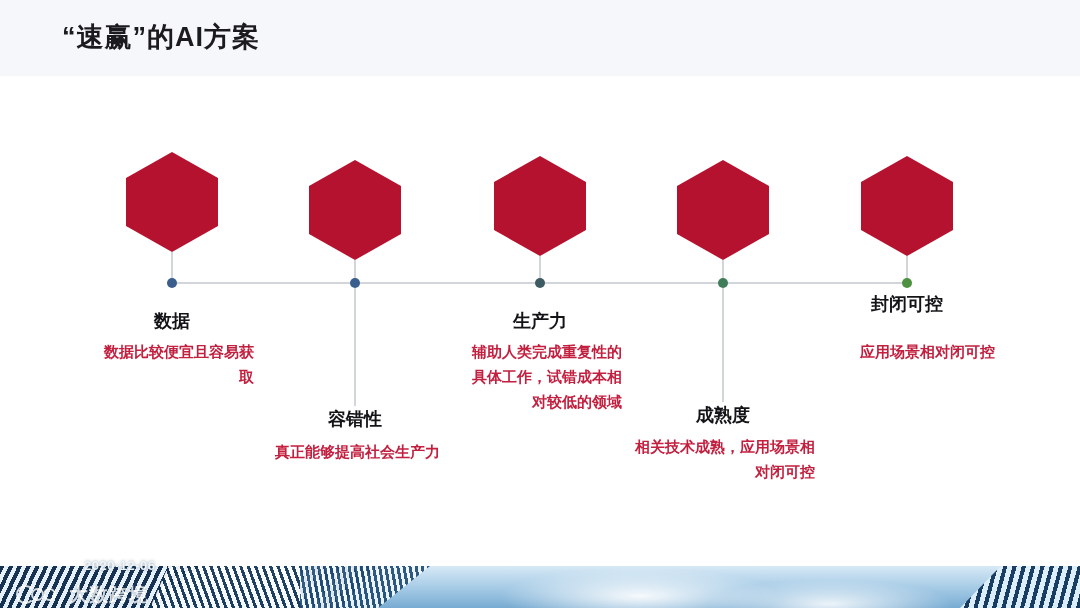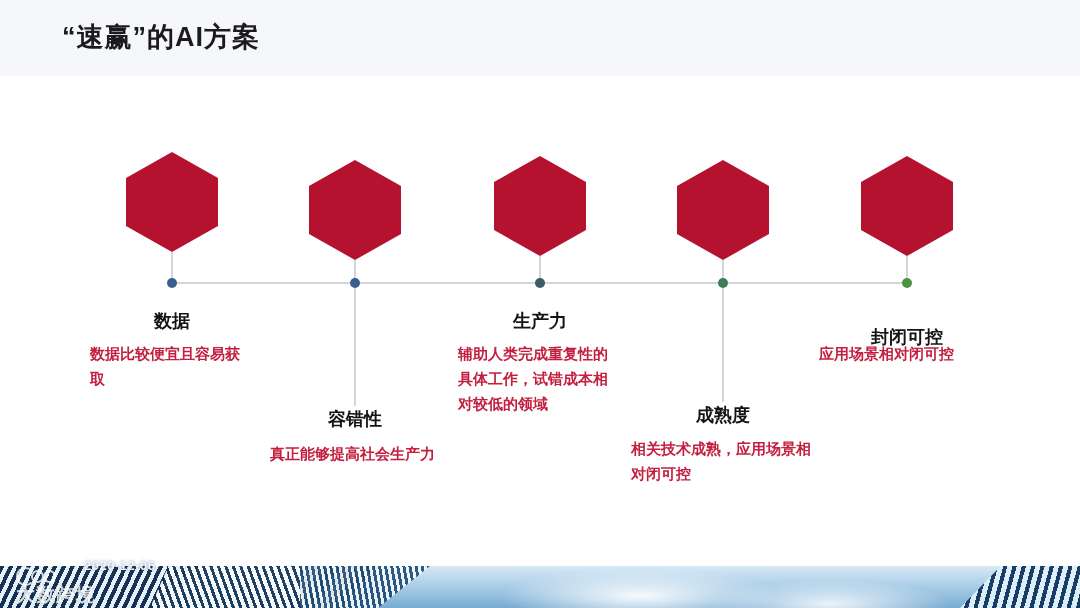--- a/index.html
+++ b/index.html
@@ -111,25 +111,26 @@
     text-align: center;
     font-size: 18px;
     font-weight: bold;
     color: #141418;
     white-space: nowrap;
     line-height: 26px;
   }
 
   .node-desc {
     position: absolute;
-    text-align: left;
+    text-align: right;
     font-size: 15px;
     font-weight: bold;
     color: #c32040;
     line-height: 25px;
+    font-family: Liberation Mono, monospace;
   }
 
   
   .bottom-strip {
     position: absolute;
     left: 0;
     top: 566px;
     width: 1080px;
     height: 42px;
     overflow: hidden;
@@ -201,25 +202,24 @@
     opacity: 0.95;
   }
 
   
   .watermark {
     position: absolute;
     left: 16px;
     top: 566px;
     height: 40px;
     display: flex;
-    align-items: flex-start;
+    align-items: flex-end;
     gap: 7px;
     pointer-events: none;
     opacity: 0.82;
-    flex-direction: column;
   }
 
   .wm-logo {
     width: 46px;
     height: 22px;
     position: relative;
   }
 
   .wm-logo .ring {
     position: absolute;
@@ -293,21 +293,21 @@
       <div class="dot" style="top:278px; background:#3f7d5a"></div>
       <div class="droplink" style="top:288px; height:114px"></div>
       <div class="node-label" style="left:-90px; top:402px; width:180px">成熟度</div>
       <div class="node-desc" style="left:-92px; top:436px; width:184px">相关技术成熟，应用场景相对闭可控</div>
     </div>
 
     <div class="node" style="left:907px">
       <div class="hexagon" style="top:156px"></div>
       <div class="stem" style="top:256px; height:27px"></div>
       <div class="dot" style="top:278px; background:#4d9141"></div>
-      <div class="node-label" style="left:-90px; top:324px; width:180px">封闭可控</div>
+      <div class="node-label" style="left:-90px; top:291px; width:180px">封闭可控</div>
       <div class="node-desc" style="left:-88px; top:341px; width:176px">应用场景相对闭可控</div>
     </div>
   </div>
 
   <div class="bottom-strip">
     <div class="strip-sky"></div>
     <div class="strip-building-left"></div>
     <div class="strip-building-mid"></div>
     <div class="strip-building-mid2"></div>
     <div class="strip-building-right"></div>

